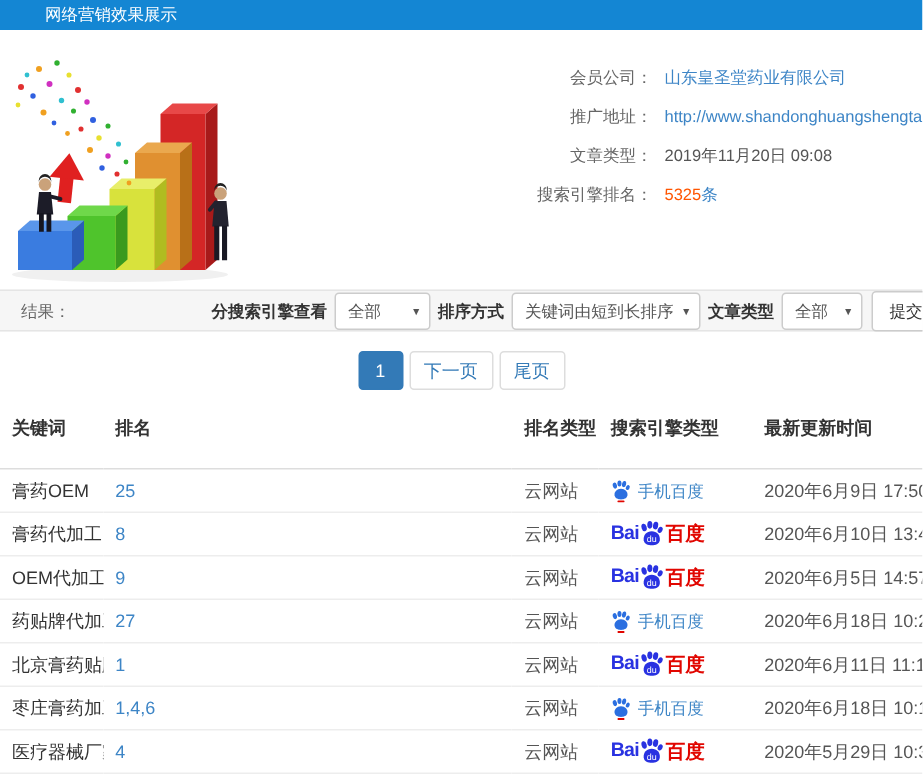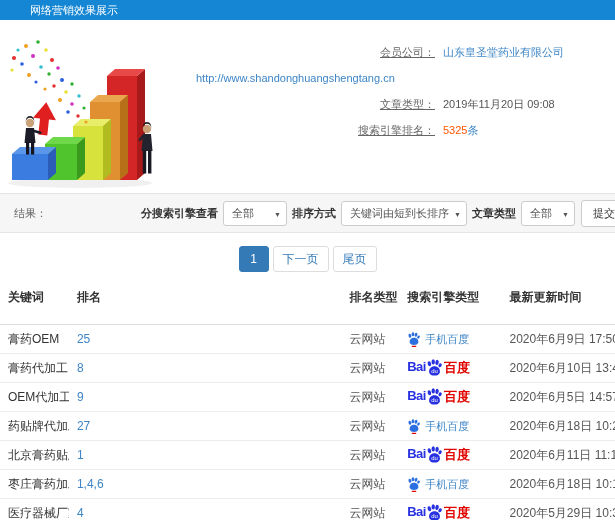--- a/index.html
+++ b/index.html
@@ -7,28 +7,28 @@
     font-family:"Liberation Sans","DejaVu Sans",sans-serif; color:#333; }
 
   .page-header { height:20px; background:#1486d3; color:#fff; font-size:11px;
     line-height:20px; padding-left:30px; }
 
   
   .top-section { display:flex; padding-top:14px; height:173px; }
   .illustration { width:188px; height:158px; flex:0 0 188px; }
   .info-panel { flex:1; padding-top:10px; }
   .info-row { display:flex; align-items:center; margin-bottom:9px; font-size:11px; line-height:17px; }
-  .info-label { width:92px; margin-left:155px; text-align:right; color:#666; white-space:nowrap;text-decoration:underline; }
+  .info-label { width:92px; margin-left:155px; text-align:right; color:#666; white-space:nowrap; }
   .info-value { margin-left:8px; color:#555; }
   .link { color:#3d85c6; text-decoration:none; cursor:pointer; }
   .hl-num { color:#ff5500; }
   .hl-unit { color:#3d85c6; }
 
   
-  .filter-bar { height:40px; background:#f6f6f6; border-top:1px solid #e5e5e5;
+  .filter-bar { height:28px; background:#f6f6f6; border-top:1px solid #e5e5e5;
     border-bottom:1px solid #e5e5e5; display:flex; align-items:center;
     padding:0 0 0 14px; font-size:11px;justify-content:center; }
   .result-label { color:#666; }
   .filter-group { margin-left:auto; display:flex; align-items:center; }
   .filter-label { font-weight:bold; color:#333; margin:0 5px; white-space:nowrap; }
   .select-box { position:relative; height:25px; background:#fff; border:1px solid #ccc;
     border-radius:3px; display:flex; align-items:center; padding:0 16px 0 8px;
     color:#555; cursor:pointer; white-space:nowrap; }
   .select-box .caret { position:absolute; right:5px; top:9px; font-size:7px; color:#555; }
   .sel-engine { width:64px; }
@@ -157,20 +157,21 @@
       </g>
     </svg>
   </div>
 
   <div class="info-panel">
     <div class="info-row">
       <span class="info-label">会员公司：</span>
       <a class="info-value link">山东皇圣堂药业有限公司</a>
     </div>
     <div class="info-row">
+      <span class="info-label">推广地址：</span>
       <a class="info-value link">http://www.shandonghuangshengtang.cn</a>
     </div>
     <div class="info-row">
       <span class="info-label">文章类型：</span>
       <span class="info-value">2019年11月20日 09:08</span>
     </div>
     <div class="info-row">
       <span class="info-label">搜索引擎排名：</span>
       <span class="info-value">
         <span class="hl-num">5325</span><span class="hl-unit">条</span>

